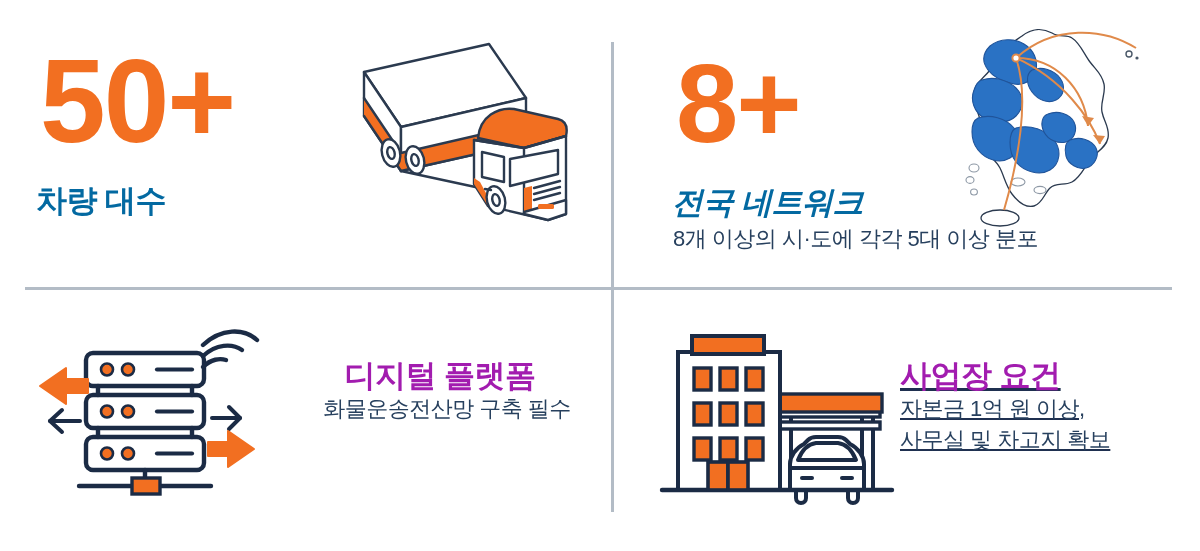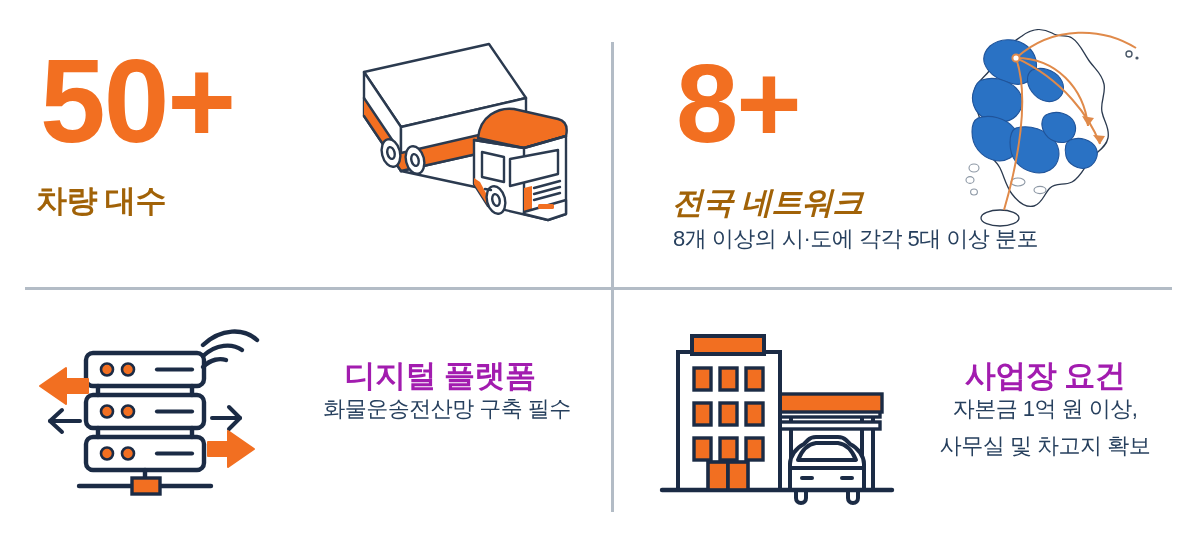--- a/index.html
+++ b/index.html
@@ -54,21 +54,21 @@
     white-space: nowrap;
   }
   .bignum-50 { left: 40px;  top: 42px; font-size: 118px; }
   .bignum-8  { left: 676px; top: 48px; font-size: 112px; }
 
   
   .stat-title {
     position: absolute;
     font-weight: 700;
     font-size: 31px;
-    color: #a16207;
+    color: #0369a1;
     letter-spacing: -0.5px;
     white-space: nowrap;
   }
   .stat-sub {
     position: absolute;
     font-weight: 500;
     font-size: 22px;
     color: #27405e;
     letter-spacing: -0.5px;
     white-space: nowrap;
@@ -83,21 +83,22 @@
     left: 280px;
     top: 358px;
     width: 320px;
     text-align: center;
   }
   .br-block {
     position: absolute;
     left: 900px;
     top: 358px;
     width: 290px;
-    text-align: center;
+    text-align: left;
+    text-decoration: underline;
   }
   .block-title {
     font-weight: 700;
     font-size: 31px;
     color: #a21caf;
     letter-spacing: -0.5px;
     line-height: 1.15;
     white-space: nowrap;
   }
   .block-sub {
@@ -366,16 +367,16 @@
       <g fill="#f26f21" stroke="#1b2b45" stroke-width="3.6">
         <rect x="56" y="140" width="20" height="28"></rect>
         <rect x="76" y="140" width="20" height="28"></rect>
       </g>
     </svg>
   </div>
 
   <div class="br-block">
     <div class="block-title">사업장 요건</div>
     <div class="block-sub">자본금 1억 원 이상,</div>
-    <div class="block-sub" style="margin-top:8px;">사무실 및 차고지 확보</div>
+    <div class="block-sub" style="margin-top:2px;">사무실 및 차고지 확보</div>
   </div>
 
 </div>
 
 </body></html>

